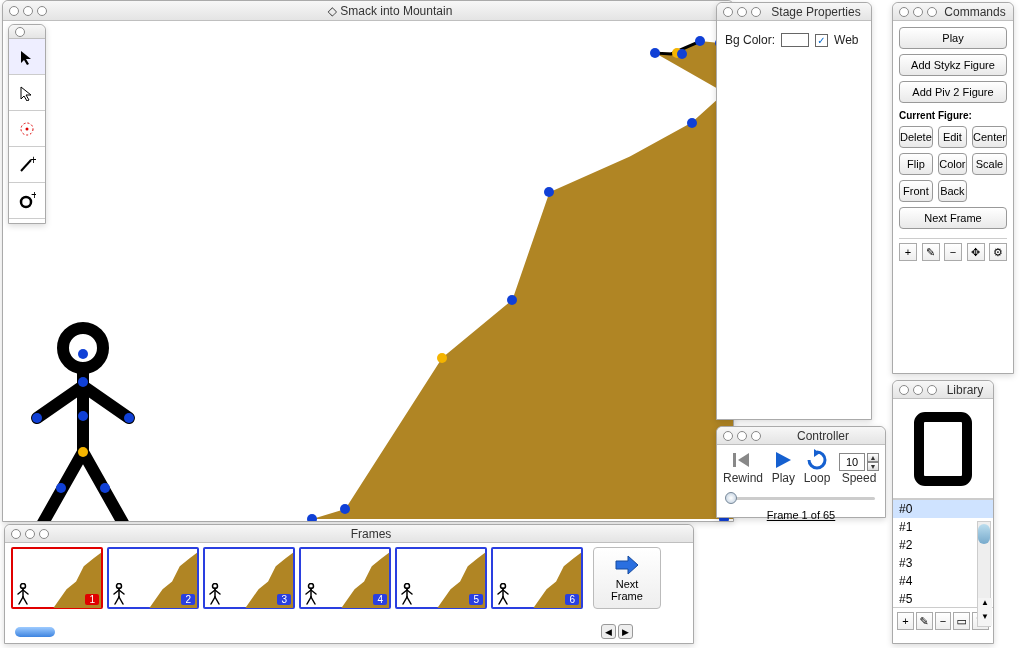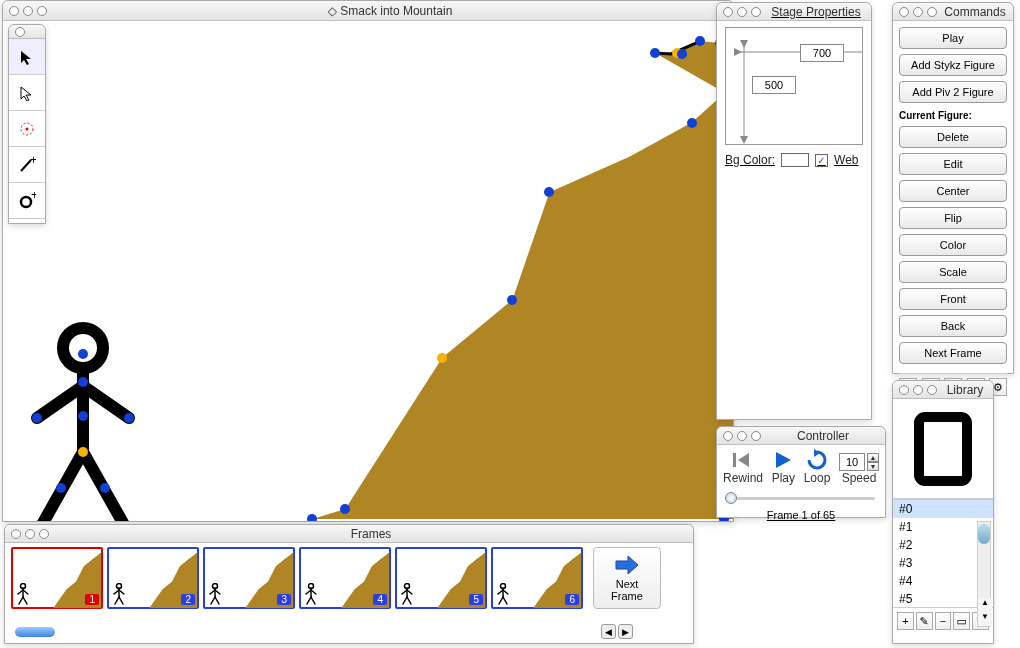--- a/index.html
+++ b/index.html
@@ -40,21 +40,21 @@
   .thumb .mini-mtn { position:absolute; inset:0; }
   .thumb .num { position:absolute; right:2px; bottom:2px; background:#2a3fe0; color:#fff; font-size:10px; padding:0 4px; border-radius:2px; }
   .thumb.sel .num { background:#e00000; }
   .mini-stick { position:absolute; left:3px; bottom:2px; }
   .next-frame-btn { width:68px; height:62px; border:1px solid #bbb; background:linear-gradient(#fff,#eee); border-radius:4px; display:flex; flex-direction:column; align-items:center; justify-content:center; gap:2px; cursor:pointer; margin-left:6px; }
   .frames-scroll { position:absolute; bottom:4px; left:10px; right:60px; height:15px; display:flex; align-items:center; }
   .frames-scroll .thumb-pill { width:40px; height:10px; background:linear-gradient(#9ecbff,#3d84e0); border-radius:6px; }
   .frames-scroll .arrbtn { width:15px; height:15px; border:1px solid #999; background:#eee; border-radius:3px; margin-left:2px; font-size:9px; display:flex; align-items:center; justify-content:center; }
 
   
-  #stage-win { left:716px; top:2px; width:156px; height:418px;text-decoration:underline; }
+  #stage-win { left:716px; top:2px; width:156px; height:418px; }
   .panel-body { padding:6px 8px; font-size:11px; color:#222; }
   .dimbox { border:1px solid #999; height:118px; margin-bottom:8px; position:relative; background:#fff; }
   .dim-input { position:absolute; width:44px; height:18px; border:1px solid #888; font-size:11px; text-align:center; background:#fff; }
   .row { display:flex; align-items:center; gap:6px; margin:6px 0; }
   .swatch { width:28px; height:14px; border:1px solid #666; background:#fff; }
   .checkbox { width:13px; height:13px; border:1px solid #666; background:#fff; display:inline-flex; align-items:center; justify-content:center; font-size:10px; color:#06c; }
   .select { border:1px solid #888; border-radius:3px; padding:1px 18px 1px 6px; background:linear-gradient(#fff,#eee); position:relative; cursor:pointer; }
   .select:after { content:"▾"; position:absolute; right:4px; top:1px; color:#06c; }
 
   
@@ -69,21 +69,21 @@
   .slider { margin-top:6px; position:relative; height:14px; }
   .slider .track { position:absolute; left:4px; right:4px; top:6px; height:3px; background:#ccc; border-radius:2px; }
   .slider .knob { position:absolute; left:2px; top:1px; width:12px; height:12px; border-radius:50%; background:radial-gradient(#fff,#bcd); border:1px solid #789; }
   .frame-label { text-align:center; font-size:11px; margin-top:4px;text-decoration:underline; }
 
   
   #cmd-win { left:892px; top:2px; width:122px; height:372px; }
   .cmds-body { padding:6px; display:flex; flex-direction:column; gap:5px; }
   .btn { border:1px solid #999; border-radius:4px; background:linear-gradient(#fff,#e9e9e9); padding:4px 0; text-align:center; cursor:pointer; font-size:11px; }
   .btn.wide { width:100%; }
-  .btn-grid { display:grid; grid-template-columns:1fr; gap:5px; }
+  .btn-grid { display:grid; grid-template-columns:1fr 1fr 1fr; gap:5px; }
   .section-label { font-weight:bold; font-size:10px; margin-top:2px; }
   .cmd-bottom { border-top:1px solid #ccc; margin-top:4px; padding-top:4px; display:flex; justify-content:space-between; }
   .mini-btn { width:18px; height:18px; border:1px solid #aaa; background:linear-gradient(#fff,#eee); font-size:11px; display:flex; align-items:center; justify-content:center; cursor:pointer; }
 
   
   #lib-win { left:892px; top:380px; width:102px; height:264px; }
   .lib-preview { height:100px; display:flex; align-items:center; justify-content:center; border-bottom:1px solid #ccc; }
   .lib-list { height:108px; overflow:auto; background:#fff; border-top:1px solid #ccc; }
   .lib-item { padding:2px 6px; cursor:pointer; }
   .lib-item.sel { background:#cfe3ff; }
@@ -303,33 +303,20 @@
 <div id="stage-win" class="win">
   <div class="titlebar small">
     <div class="traffic">
       <div class="dot"></div>
       <div class="dot"></div>
       <div class="dot"></div>
     </div>
     <div class="title">Stage Properties</div>
   </div>
   <div class="panel-body">
-    <div class="dimbox">
-      <svg width="100%" height="100%" style="position:absolute;inset:0">
-        <line x1="12" y1="24" x2="148" y2="24" stroke="#888" marker-end="url(#a)" marker-start="url(#a)"></line>
-        <line x1="18" y1="16" x2="18" y2="112" stroke="#888" marker-end="url(#a)" marker-start="url(#a)"></line>
-        <defs>
-            <marker id="a" markerWidth="8" markerHeight="8" refX="4" refY="4" orient="auto">
-              <path d="M0 0 L8 4 L0 8 Z" fill="#888"></path>
-            </marker>
-          </defs>
-      </svg>
-      <input class="dim-input" style="left: 74px; top: 16px;" value="700">
-      <input class="dim-input" style="left: 26px; top: 48px;" value="500">
-    </div>
     <div class="row">
       <span>Bg Color:</span>
       <span class="swatch"></span>
       <span class="checkbox">✓</span>
       <span>Web</span>
     </div>
   </div>
 </div>
 
 <div id="ctrl-win" class="win">

